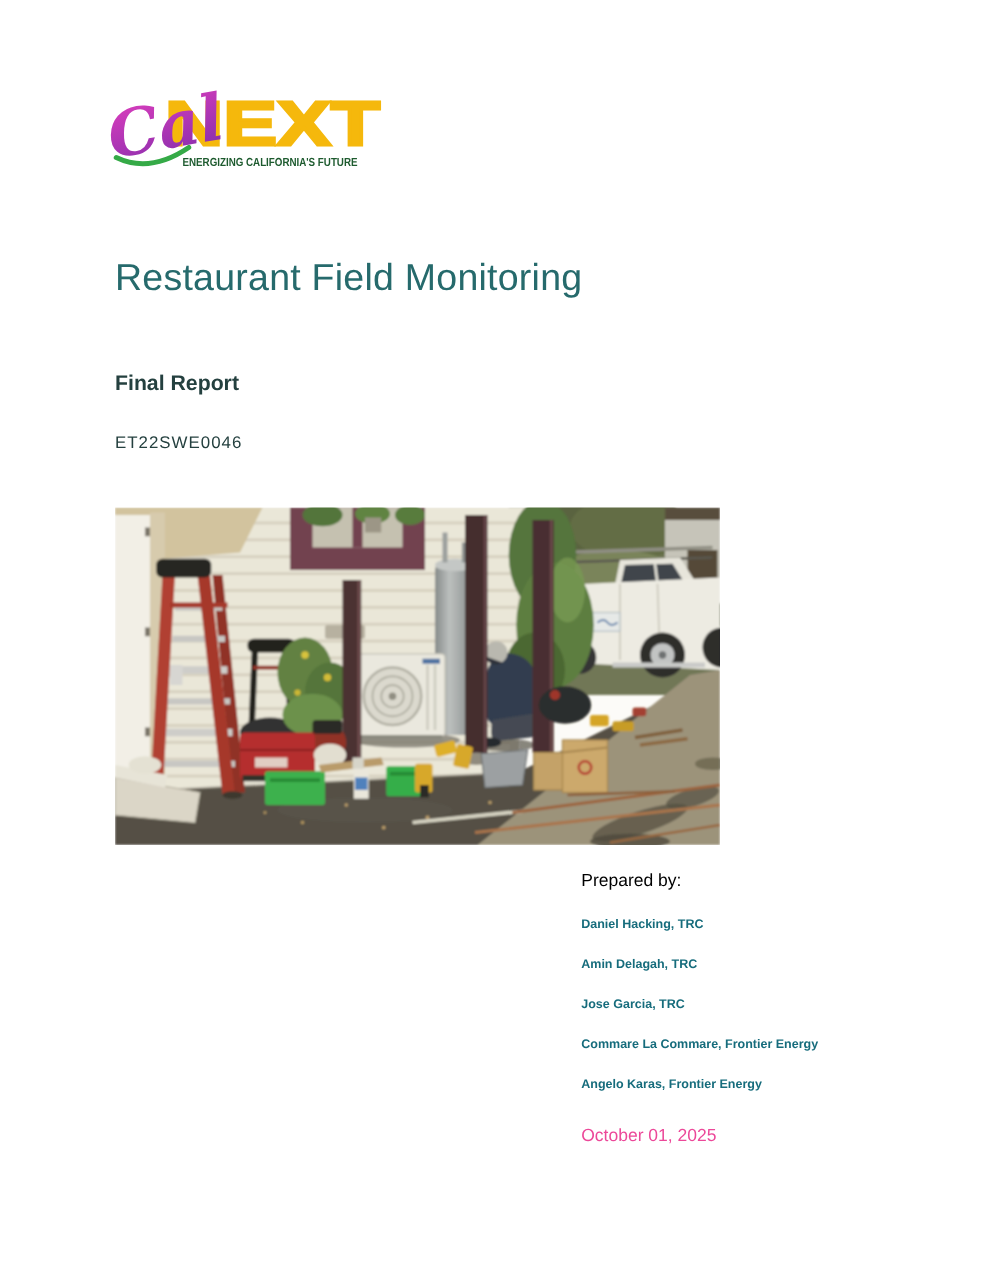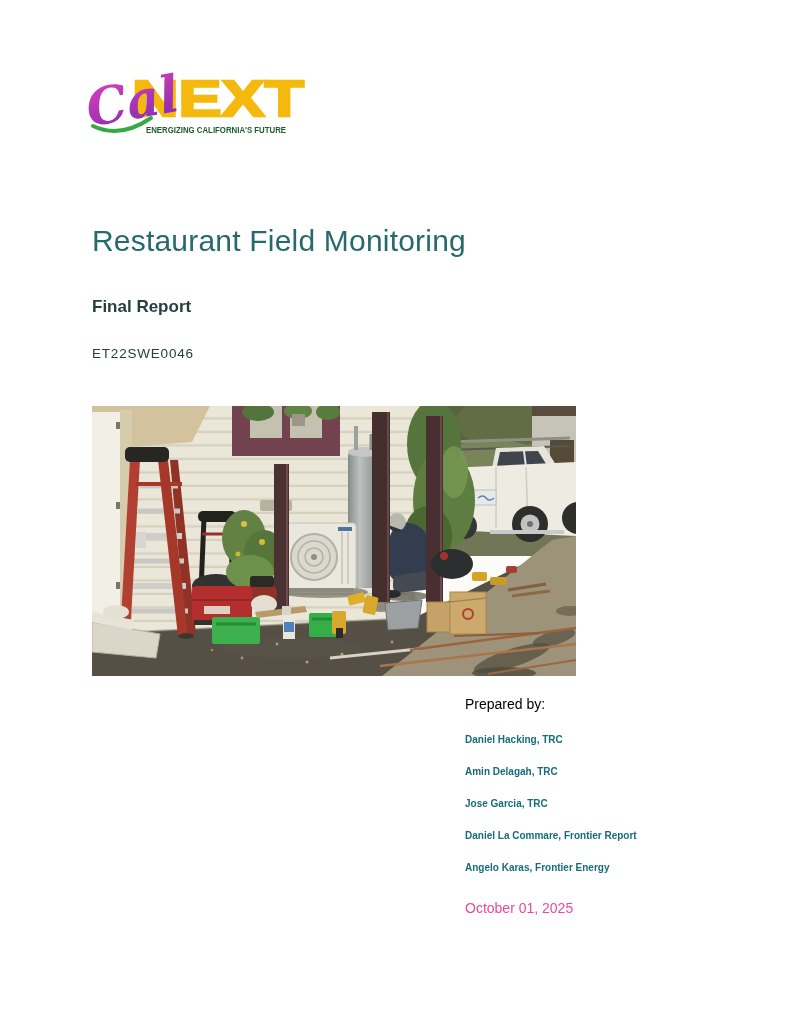--- a/index.html
+++ b/index.html
@@ -2,21 +2,21 @@
 <html><head>
 <meta charset="utf-8">
 <style>
   html,body{margin:0;padding:0;background:#ffffff;}
   .page{
     position:relative;width:791px;height:1024px;background:#ffffff;
     font-family:"Liberation Sans",sans-serif;overflow:hidden;
   }
   .logo{position:absolute;left:86px;top:64px;width:224px;height:78px;}
   .title{
-    position:absolute;left:92px;top:224px;margin:0;
+    position:absolute;left:92px;top:206px;margin:0;
     font-size:30px;font-weight:400;color:#266a6c;letter-spacing:.2px;
   }
   .subtitle{
     position:absolute;left:92px;top:297px;margin:0;
     font-size:17px;font-weight:bold;color:#24403f;
   }
   .docnum{
     position:absolute;left:92px;top:346px;
     font-size:13.5px;color:#24403f;letter-spacing:.8px;
   }
@@ -265,18 +265,18 @@
         <rect x="0" y="0" width="484" height="270" fill="#c8a860" opacity="0.05"></rect>
       </g>
     </svg>
   </div>
 
   <div class="prepared">
     <p class="prepared-label">Prepared by:</p>
     <p class="author">Daniel Hacking, TRC</p>
     <p class="author">Amin Delagah, TRC</p>
     <p class="author">Jose Garcia, TRC</p>
-    <p class="author">Daniel La Commare, Frontier Report</p>
+    <p class="author">Commare La Commare, Frontier Energy</p>
     <p class="author">Angelo Karas, Frontier Energy</p>
     <p class="date">October 01, 2025</p>
   </div>
 
 </div>
 
 </body></html>

